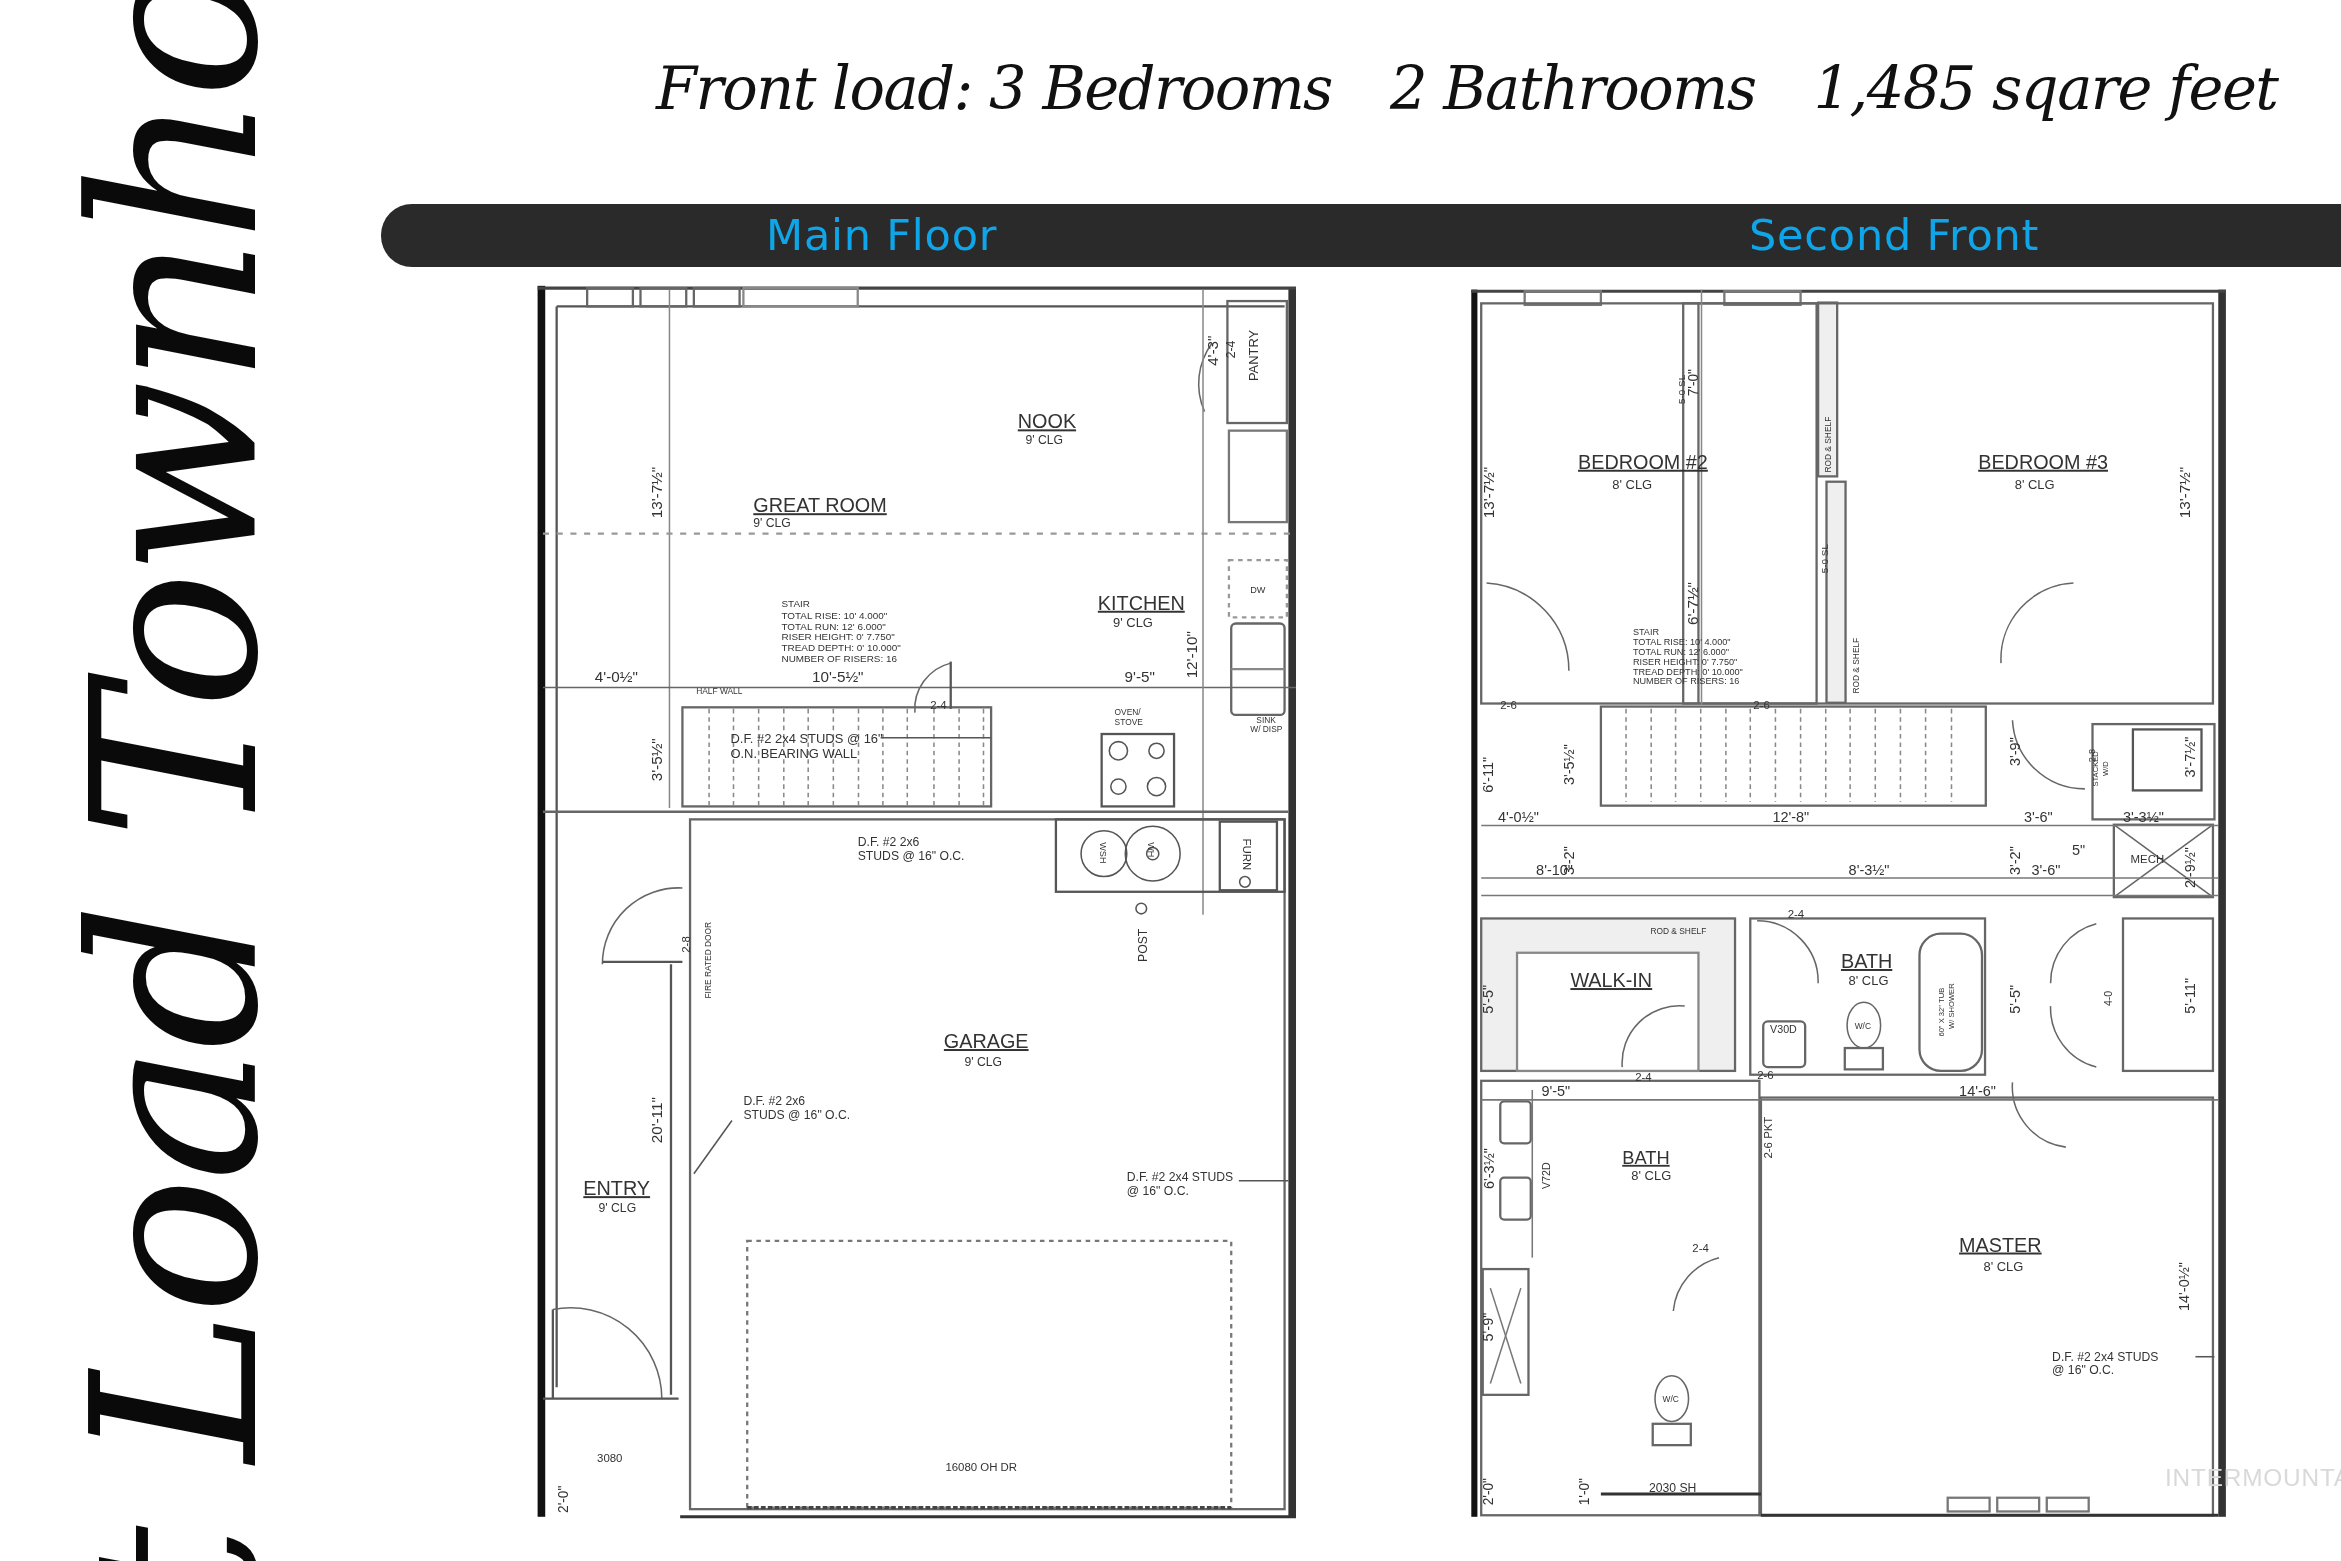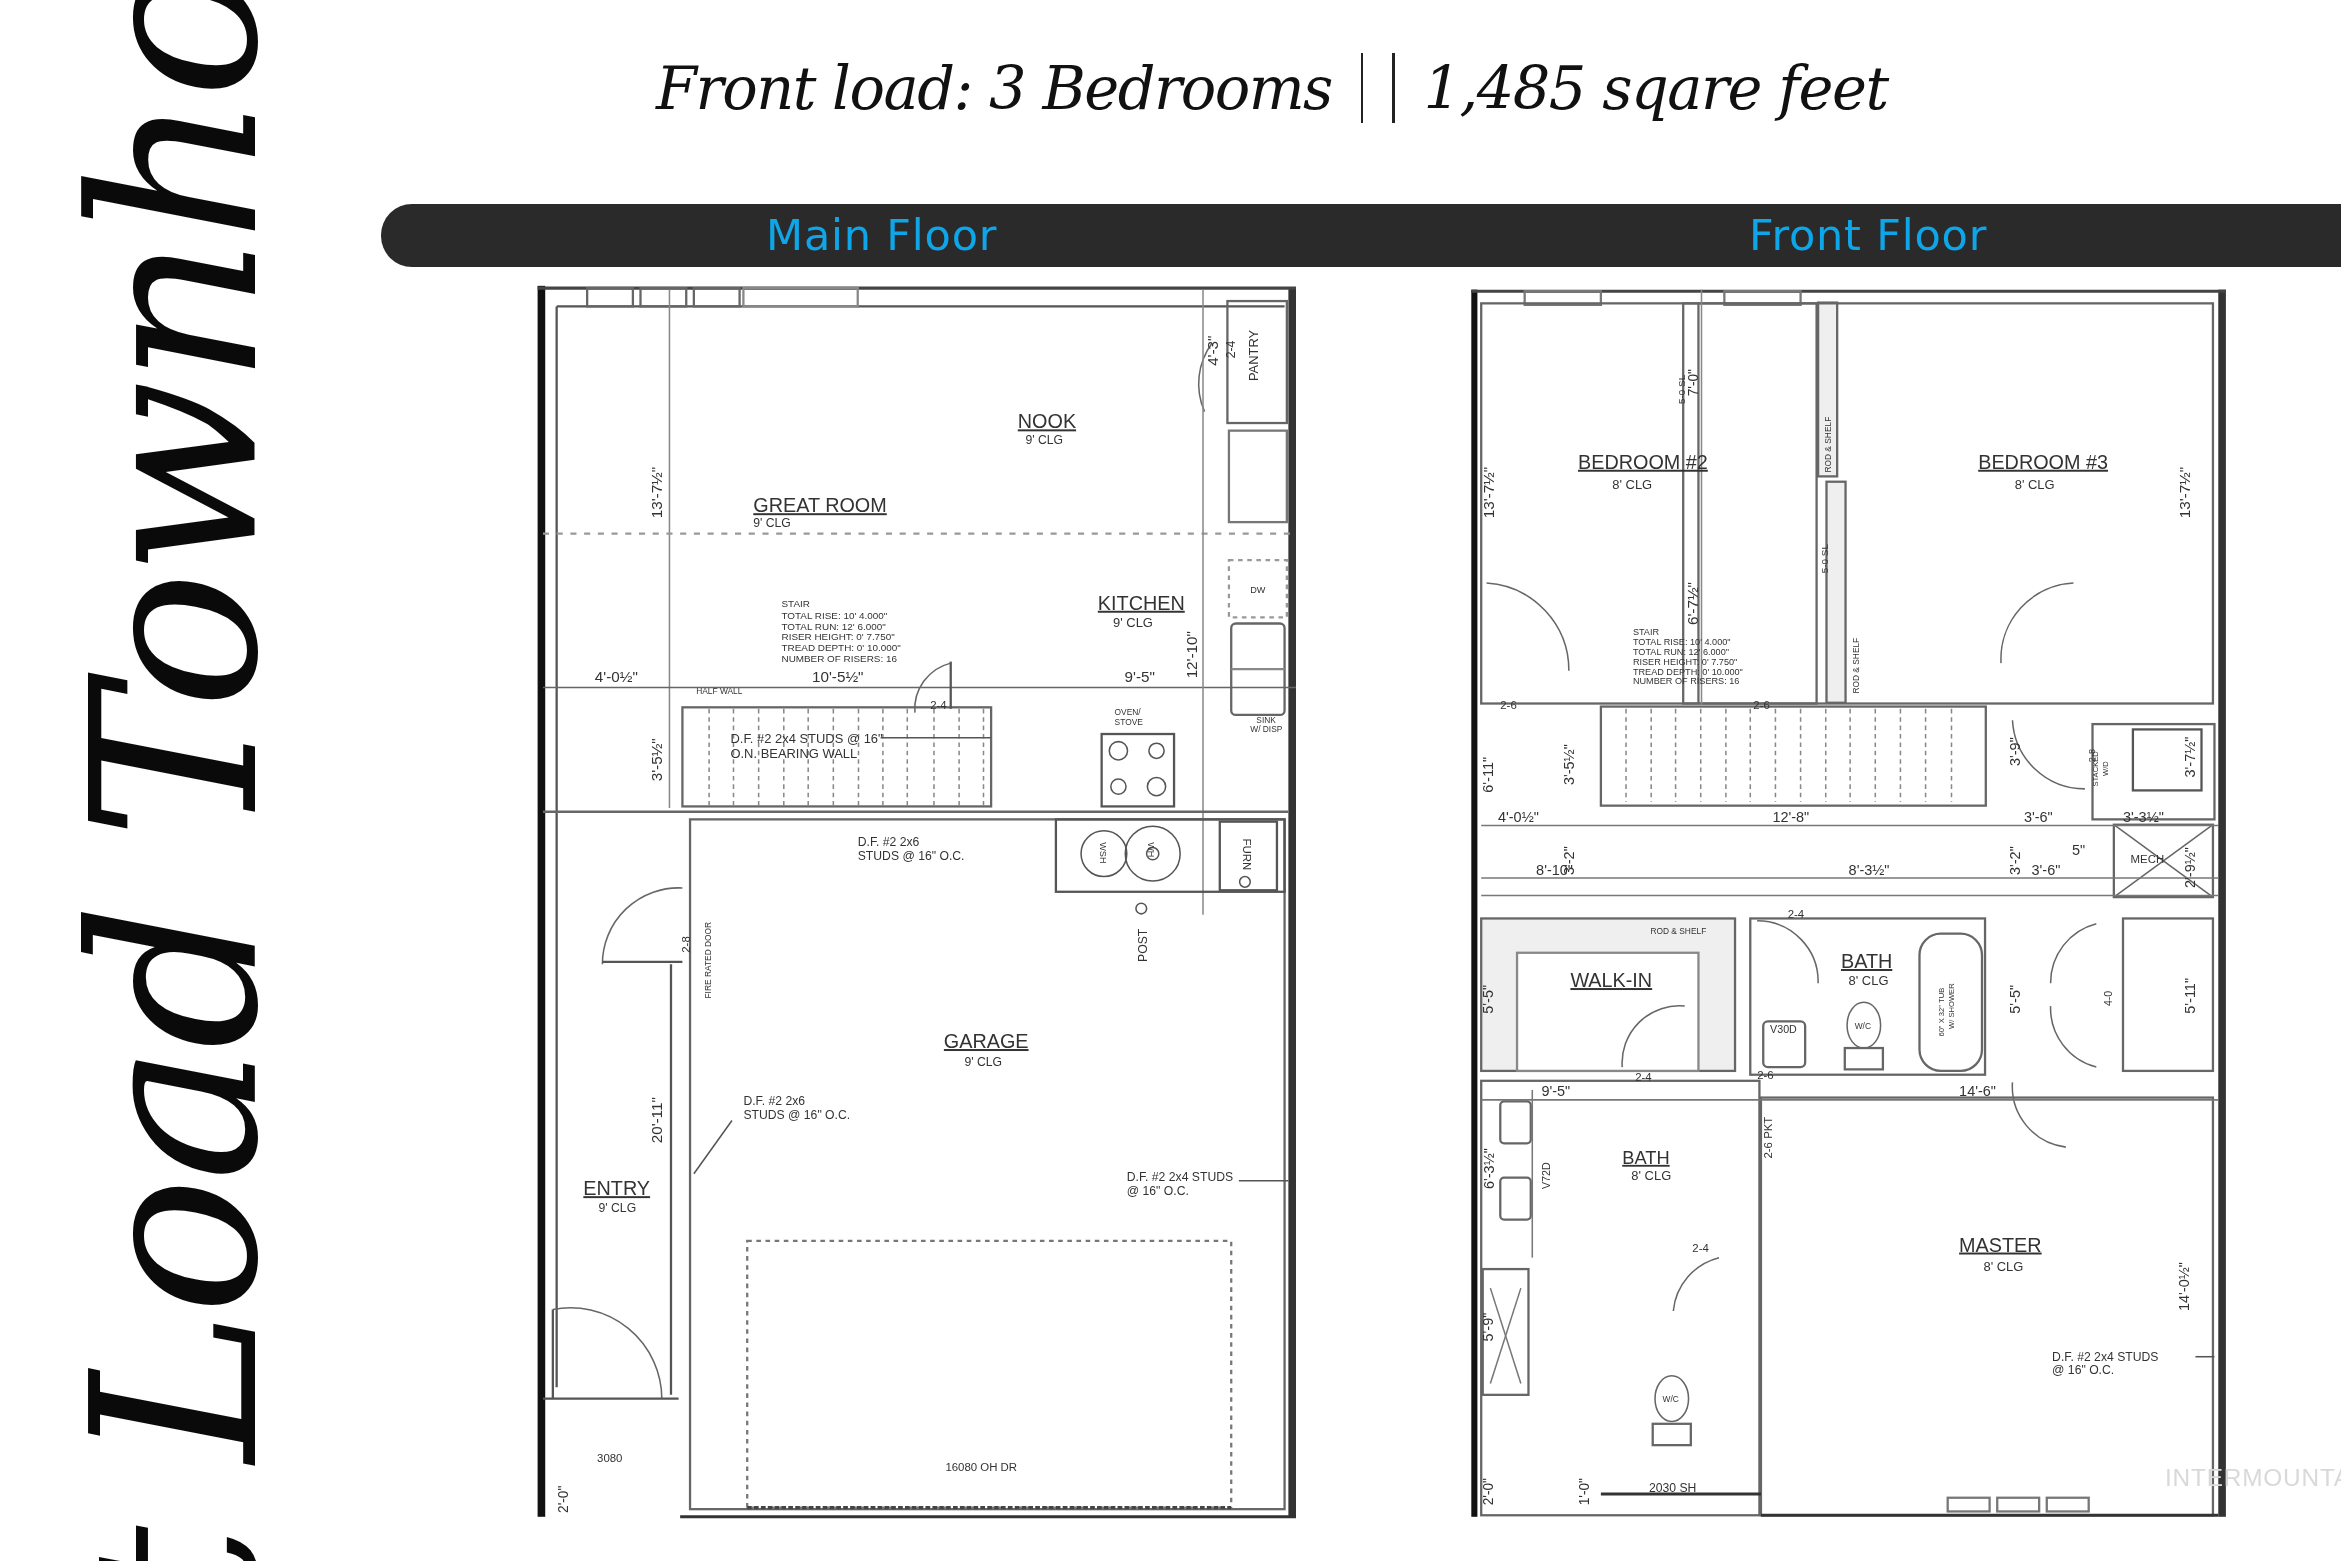--- a/index.html
+++ b/index.html
@@ -39,27 +39,28 @@
 </head>
 <body>
 
 <div class="vtitle">
   <div class="vtitle-text">Front Load Townhomes</div>
 </div>
 
 <div class="header">
   <span class="seg">Front load:  3 Bedrooms</span>
   <span class="sep"></span>
+  <span class="seg">2 Bathrooms</span>
   <span class="sep"></span>
   <span class="seg">1,485 sqare feet</span>
 </div>
 
 <div class="banner">
   <span class="banner-label" style="left:385px">Main Floor</span>
-  <span class="banner-label" style="left:1368px">Front Floor</span>
+  <span class="banner-label" style="left:1368px">Second Front</span>
 </div>
 
 <svg class="plan" width="2342" height="1561" viewBox="0 0 3072 2048">
   <g stroke="#555" fill="none" stroke-width="3">
 
     <rect x="705" y="375" width="10" height="1615" fill="#111" stroke="none"></rect>
     <rect x="1690" y="378" width="10" height="1612" fill="#333" stroke="none"></rect>
     <line x1="705" y1="378" x2="1700" y2="378" stroke="#444" stroke-width="4"></line>
     <line x1="730" y1="402" x2="1685" y2="402"></line>
     <line x1="730" y1="402" x2="730" y2="1820"></line>

